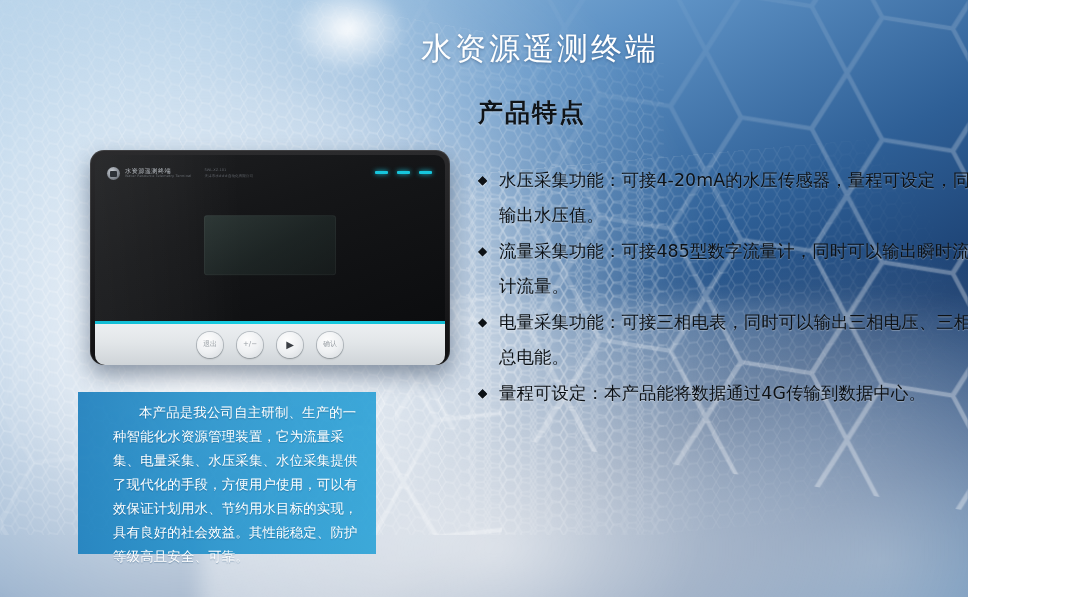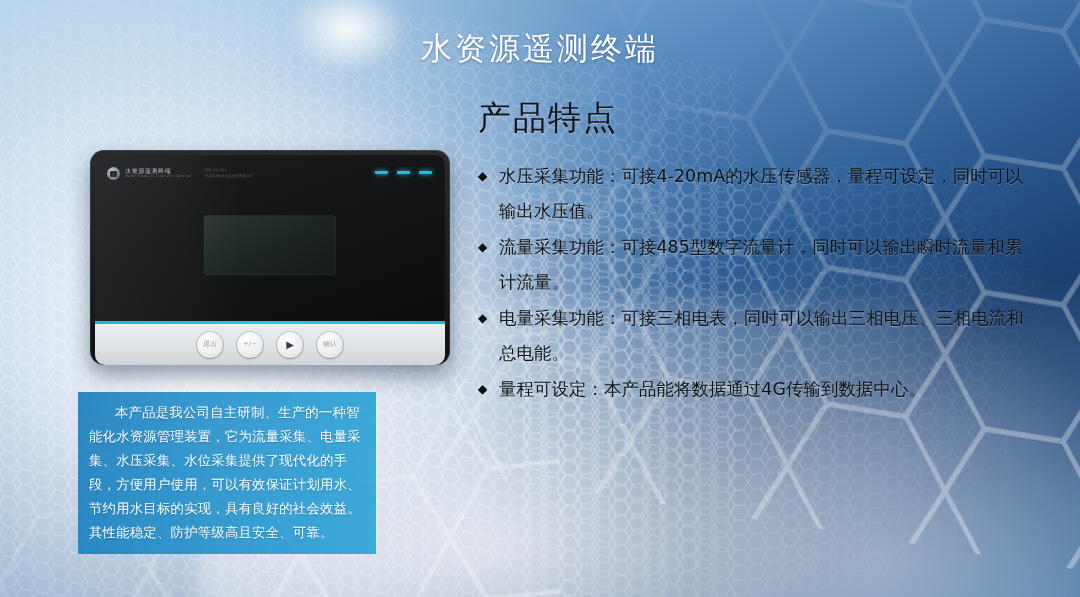--- a/index.html
+++ b/index.html
@@ -2,21 +2,21 @@
 <html><head>
 <meta charset="utf-8">
 <style>
   * { margin:0; padding:0; box-sizing:border-box; }
   html, body {
     width:1080px; height:597px; overflow:hidden;
     font-family:"DejaVu Sans","Liberation Sans",sans-serif;
   }
 
   #slide {
-    position:relative; width:1080px; height:597px; overflow:hidden;
+    position:relative; width:968px; height:597px; overflow:hidden;
     background:
       radial-gradient(ellipse 520px 360px at 250px 300px, rgba(255,255,255,0.55) 0%, rgba(255,255,255,0.0) 62%),
       radial-gradient(ellipse 700px 480px at 880px 560px, rgba(255,255,255,0.38) 0%, rgba(255,255,255,0) 65%),
       linear-gradient(152deg, #aacbe6 0%, #8fb9dd 14%, #5f93c6 32%, #2e5f96 55%, #1b3f70 72%, #20477b 86%, #2f6399 100%);
   }
 
   
   .hexlayer { position:absolute; inset:0; pointer-events:none; }
   .hexbig   { opacity:.72; }
   .hexsmall { opacity:.85; }
@@ -108,28 +108,28 @@
   .dev-btn.play { font-size:10px; color:#3b3f44; }
 
   
   .infobox {
     position:absolute; left:78px; top:392px; width:298px; height:162px;
     background:linear-gradient(100deg, rgba(20,122,186,.88) 0%, rgba(24,138,199,.86) 38%, rgba(30,158,214,.84) 100%);
     padding:9px 11px 8px 11px;
   }
   .infobox p {
     color:#ffffff; font-size:13.4px; line-height:24px; text-indent:26px;
-    letter-spacing:.2px; text-shadow:0 1px 1px rgba(10,60,100,.35);
+    letter-spacing:.2px; text-shadow:0 1px 1px rgba(10,60,100,.35);margin-left:24px;
   }
 
   
   .features { position:absolute; left:478px; top:96px; width:560px; }
   .feat-title {
-    font-size:33px; font-weight:normal; color:#101418; letter-spacing:2px;
-    margin-bottom:18px; text-shadow:0 1px 1px rgba(255,255,255,.35);
+    font-size:25px; font-weight:bold; color:#101418; letter-spacing:2px;
+    margin-bottom:34px; text-shadow:0 1px 1px rgba(255,255,255,.35);
   }
   .feat-list { list-style:none; }
   .feat-item {
     position:relative; padding-left:21px; color:#0d1115;
     font-size:17.4px; line-height:35px; letter-spacing:.1px; margin-bottom:1px;
     text-shadow:0 1px 1px rgba(255,255,255,.30);
   }
   .feat-bullet {
     position:absolute; left:0; top:0; font-size:12px; line-height:35px; color:#0d1115;
   }

